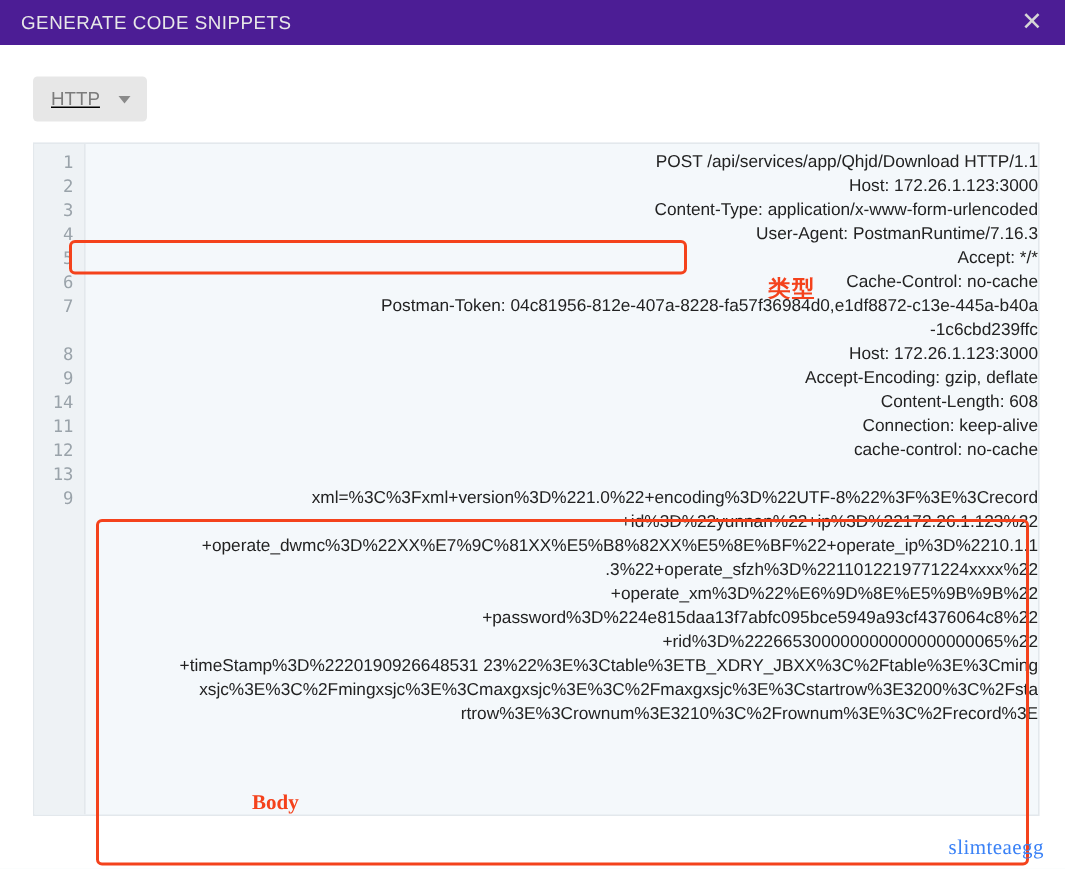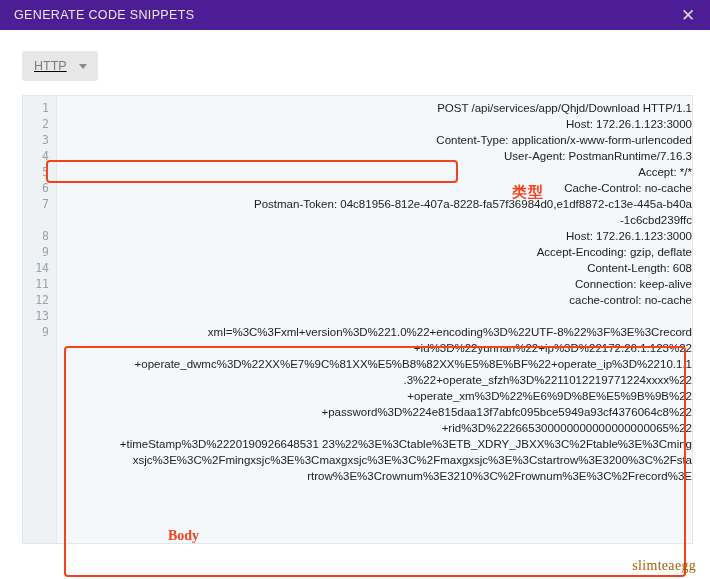--- a/index.html
+++ b/index.html
@@ -175,21 +175,21 @@
     top: 498px;
     font-size: 14px;
     font-weight: 700;
     font-family: "Liberation Serif", serif;
   }
 
   .watermark {
     position: absolute;
     right: 14px;
     bottom: 5px;
-    color: #a16207;
+    color: #3b82f6;
     font-size: 14px;
     font-family: "Liberation Serif", serif;
     letter-spacing: 0.3px;
   }
 </style>
 </head>
 <body>
 
 <div class="modal-header">
   <span class="modal-title">GENERATE CODE SNIPPETS</span>

